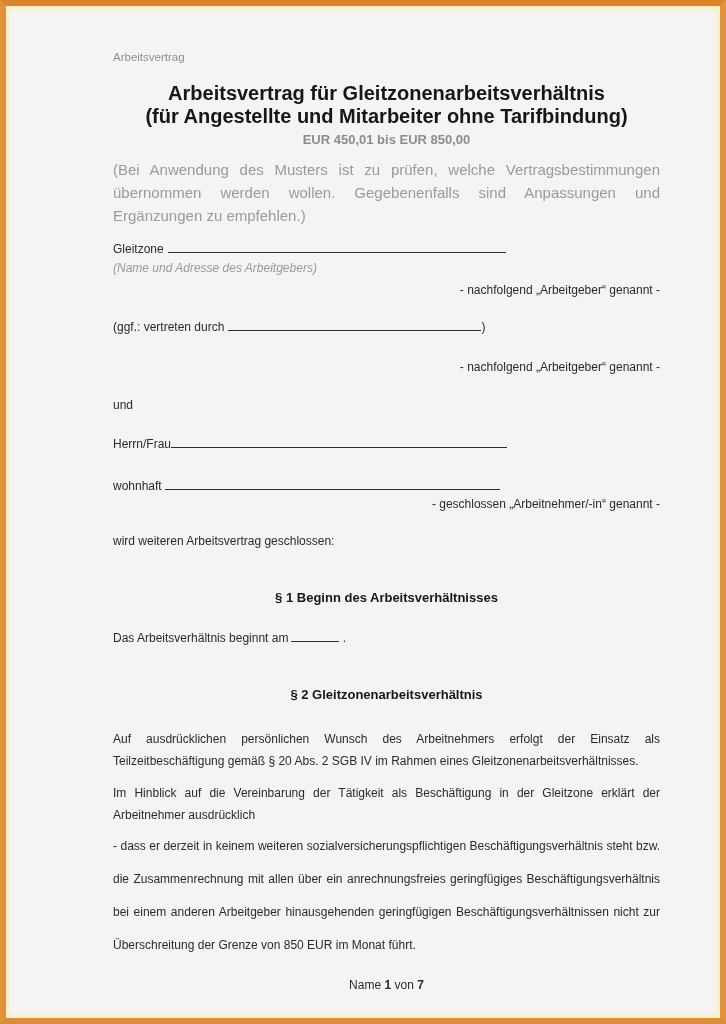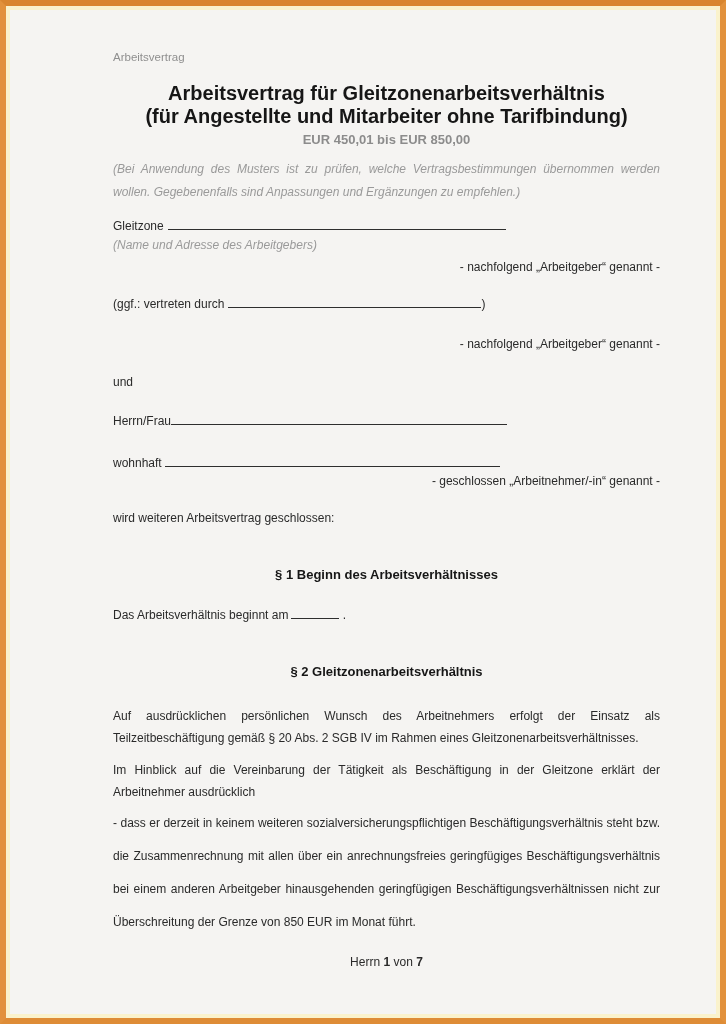--- a/index.html
+++ b/index.html
@@ -52,23 +52,22 @@
   }
   .title-range {
     margin-top: 4px;
     font-size: 13px;
     font-weight: bold;
     color: #8C8C8C;
     line-height: 16px;
   }
   .usage-note {
     margin-top: 10px;
-    font-style: italic;
     color: #9A9A9A;
-    font-size: 12px;
+    font-size: 15px;
     line-height: 23px;
     text-align: justify;
   }
   .row {
     line-height: 16px;
   }
   .hint {
     font-style: italic;
     color: #9A9A9A;
   }
@@ -173,21 +172,21 @@
 
       <div class="section-heading">§ 2 Gleitzonenarbeitsverhältnis</div>
 
       <div class="para mt-para1">Auf ausdrücklichen persönlichen Wunsch des Arbeitnehmers erfolgt der Einsatz als Teilzeitbeschäftigung gemäß § 20 Abs. 2 SGB IV im Rahmen eines Gleitzonenarbeitsverhältnisses.</div>
 
       <div class="para mt-para2">Im Hinblick auf die Vereinbarung der Tätigkeit als Beschäftigung in der Gleitzone erklärt der Arbeitnehmer ausdrücklich</div>
 
       <div class="para mt-para3">- dass er derzeit in keinem weiteren sozialversicherungspflichtigen Beschäftigungsverhältnis steht bzw. die Zusammenrechnung mit allen über ein anrechnungsfreies geringfügiges Beschäftigungsverhältnis bei einem anderen Arbeitgeber hinausgehenden geringfügigen Beschäftigungsverhältnissen nicht zur Überschreitung der Grenze von 850 EUR im Monat führt.</div>
 
       <div class="footer">
-        <span>Herrn</span>
+        <span>Name</span>
         <b>1</b>
         <span>von</span>
         <b>7</b>
       </div>
 
     </div>
   </div>
 </div>
 
 </body></html>

